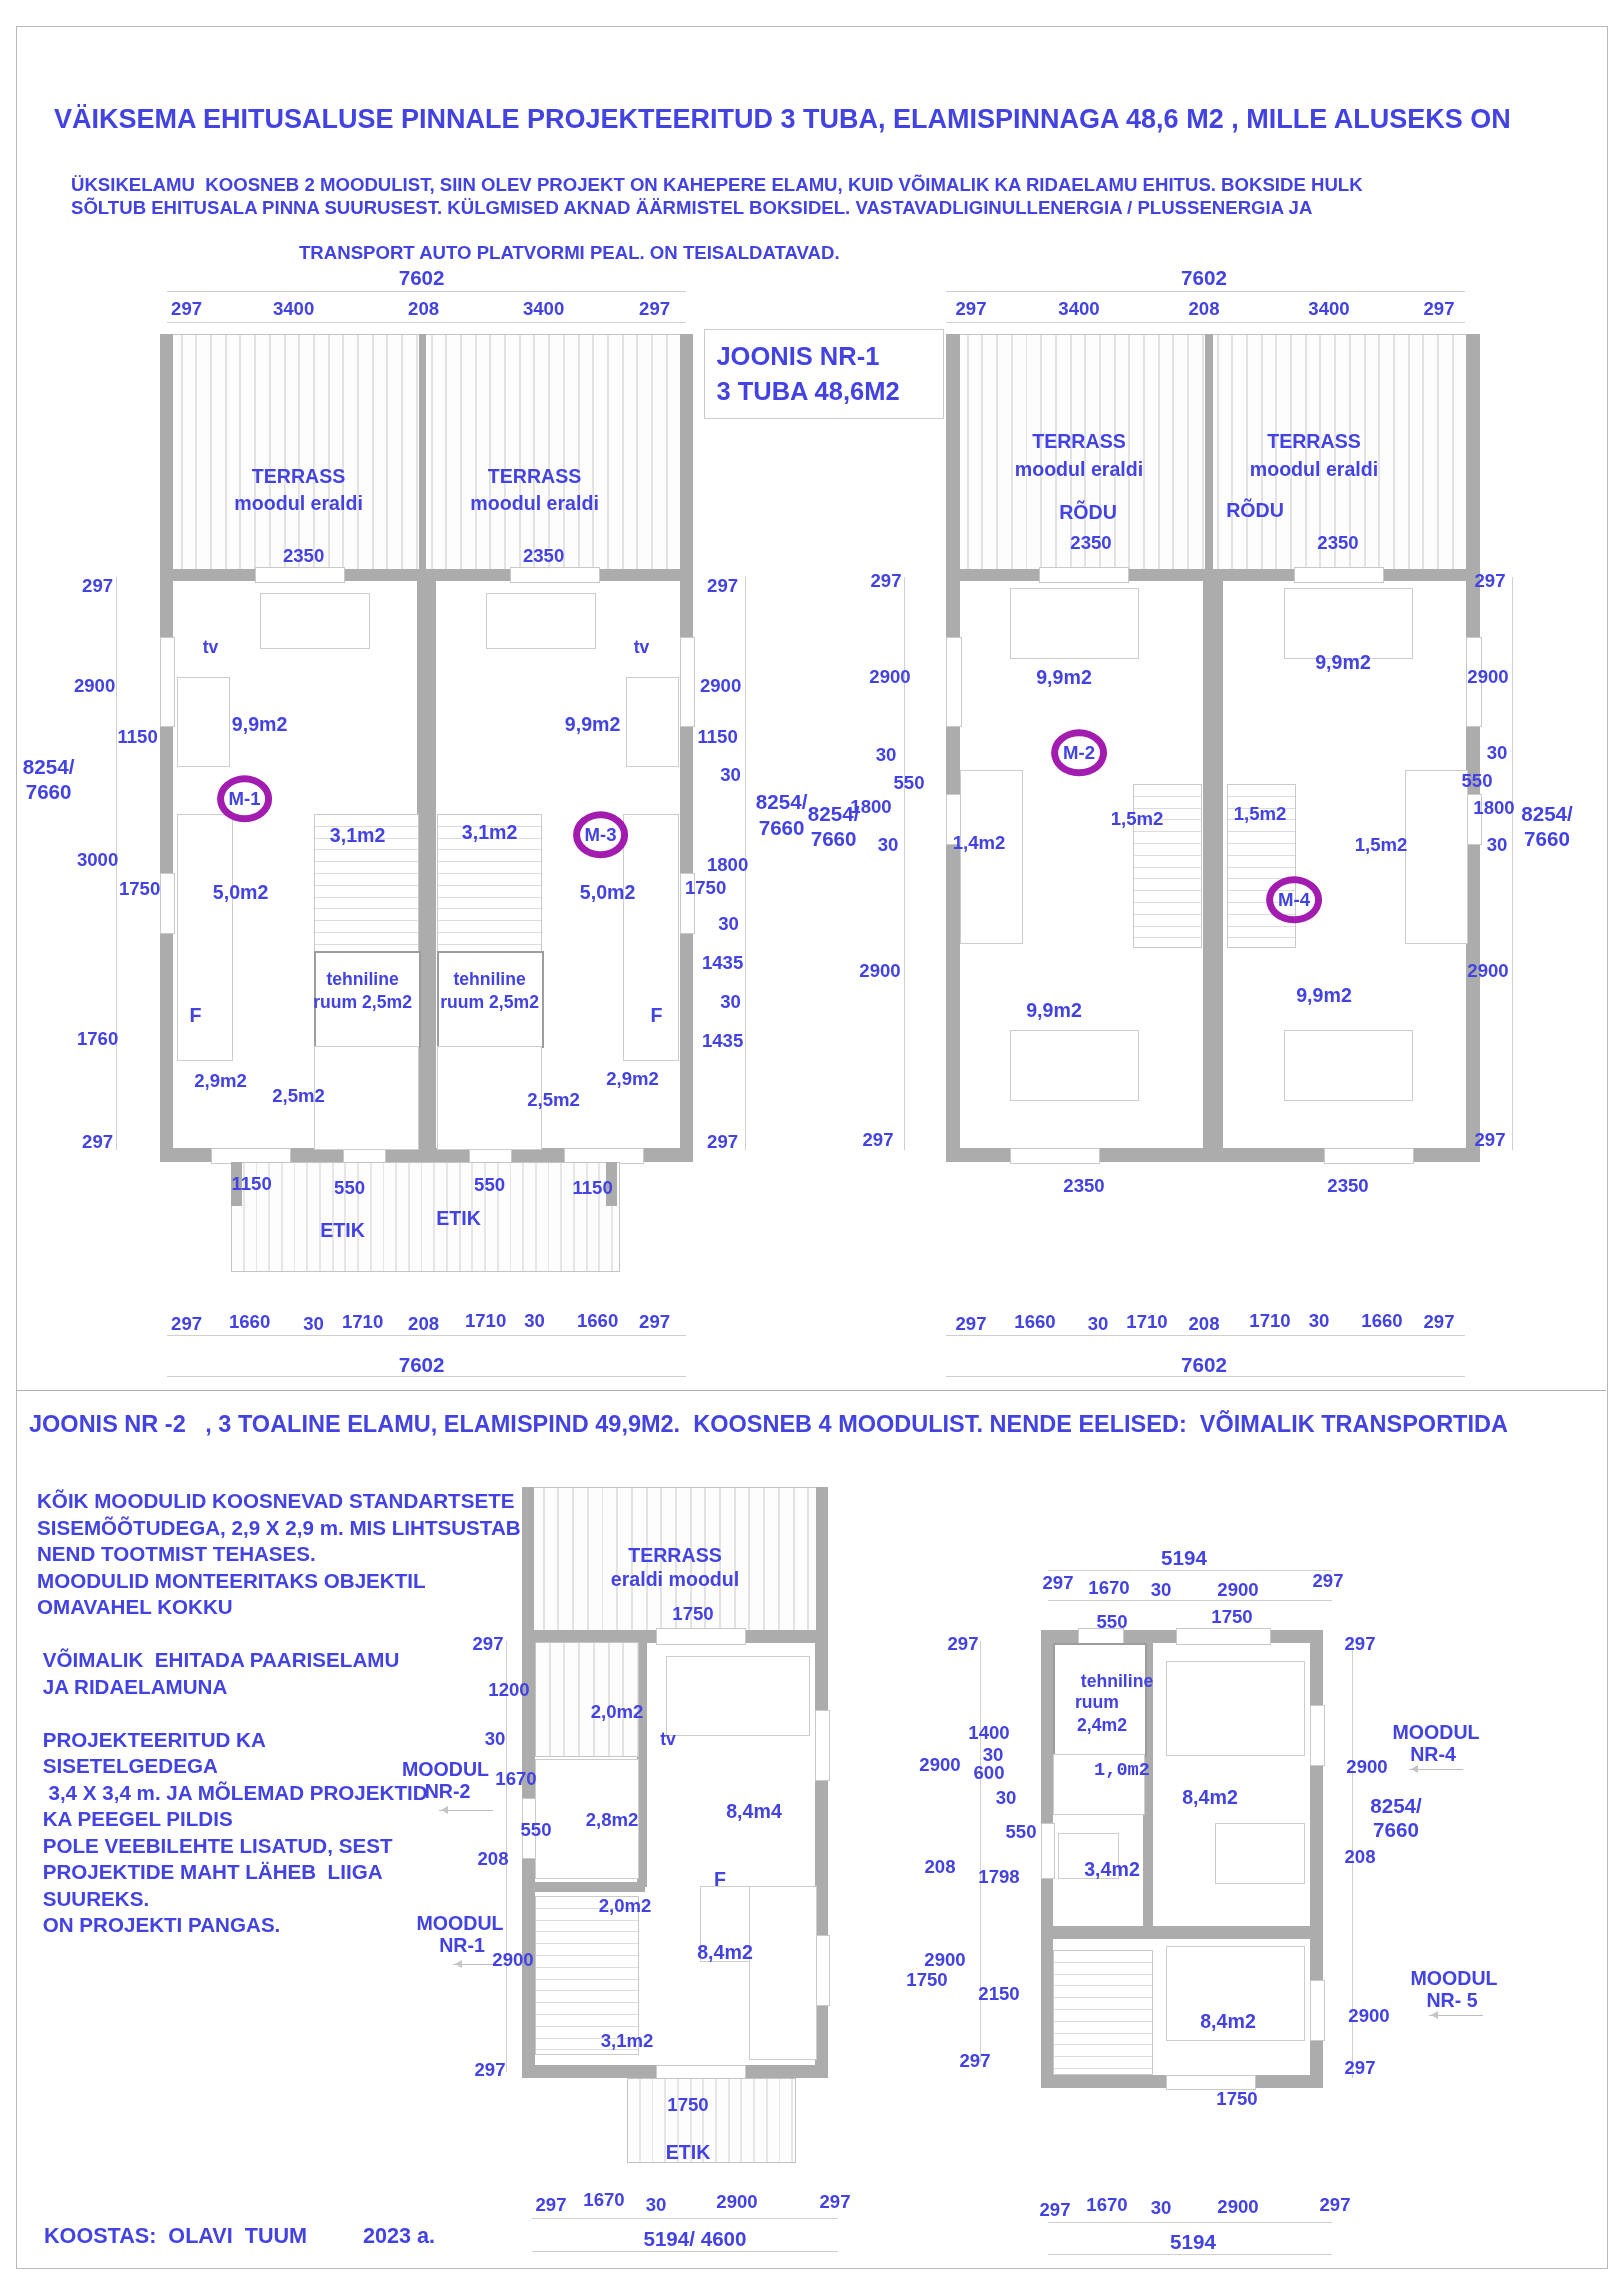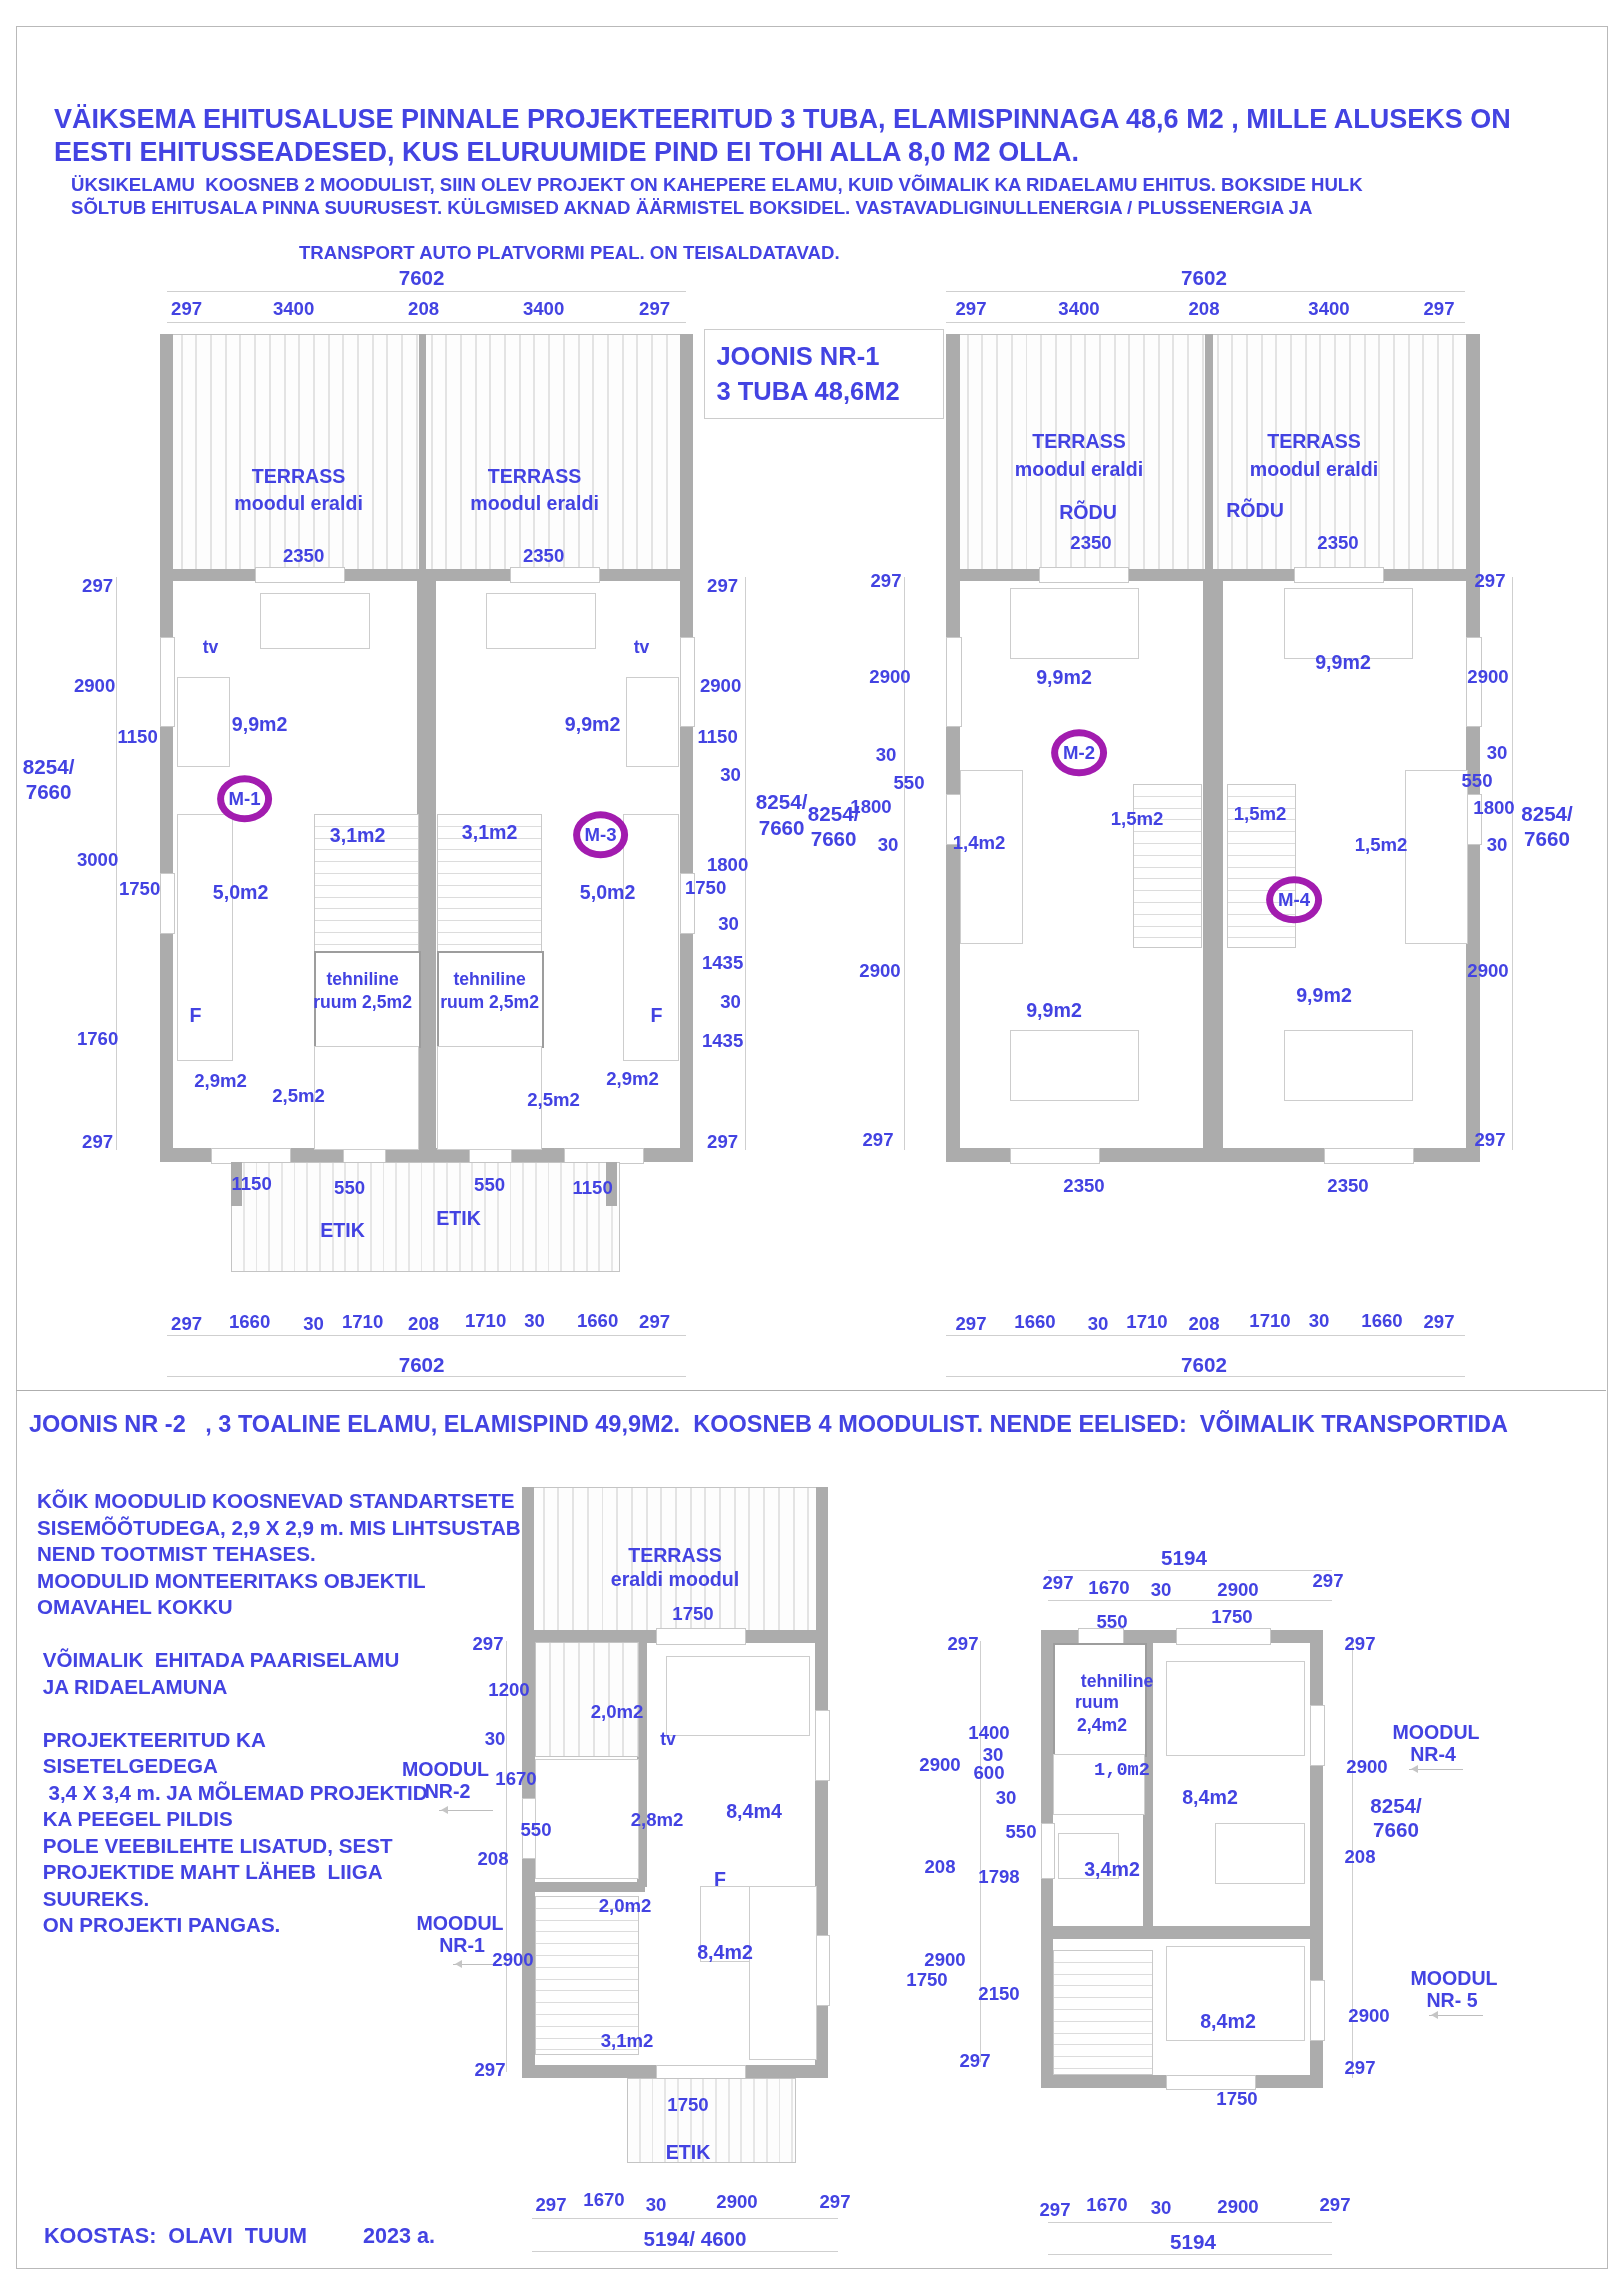--- a/index.html
+++ b/index.html
@@ -27,21 +27,20 @@
   .noteline{height:26.5px;line-height:26.5px;white-space:pre;}
 </style>
 </head>
 <body>
 
 <div class="page">
   <div class="frame"></div>
   <div class="divider"></div>
 
   <div class="abs s25" style="left:54px;top:104px;">VÄIKSEMA EHITUSALUSE PINNALE PROJEKTEERITUD 3 TUBA, ELAMISPINNAGA 48,6 M2 , MILLE ALUSEKS ON</div>
-  <div class="abs s25" style="left:54px;top:137px;">EESTI EHITUSSEADESED, KUS ELURUUMIDE PIND EI TOHI ALLA 8,0 M2 OLLA.</div>
   <div class="abs s19" style="left:71px;top:174px;">ÜKSIKELAMU  KOOSNEB 2 MOODULIST, SIIN OLEV PROJEKT ON KAHEPERE ELAMU, KUID VÕIMALIK KA RIDAELAMU EHITUS. BOKSIDE HULK</div>
   <div class="abs s19" style="left:71px;top:197px;">SÕLTUB EHITUSALA PINNA SUURUSEST. KÜLGMISED AKNAD ÄÄRMISTEL BOKSIDEL. VASTAVADLIGINULLENERGIA / PLUSSENERGIA JA</div>
   <div class="abs s19" style="left:299px;top:242px;">TRANSPORT AUTO PLATVORMI PEAL. ON TEISALDATAVAD.</div>
 
   <div class="plan" style="left:19.6px;top:265px;width:818px;height:1127px;">
     <div class="box" style="left:684px;top:64px;width:227px;height:88px;">
       <span class="s26">JOONIS NR-1</span>
       <span class="s26">3 TUBA 48,6M2</span>
     </div>
     <div class="dl" style="left:147px;top:25.5px;width:519px;height:1px;"></div>
@@ -315,21 +314,21 @@
       <span class="lbl s19" style="left: 585px; top: 333px;">30</span>
       <span class="lbl s19" style="left: 600px; top: 367px;">550</span>
       <span class="lbl s19" style="left: 519px; top: 402px;">208</span>
       <span class="lbl s19" style="left: 578px; top: 412px;">1798</span>
       <span class="lbl s19" style="left: 524px; top: 495px;">2900</span>
       <span class="lbl s19" style="left: 506px; top: 515px;">1750</span>
       <span class="lbl s19" style="left: 578px; top: 529px;">2150</span>
       <span class="lbl s19" style="left: 554px; top: 596px;">297</span>
       <span class="lbl s19" style="left: 196px; top: 247px;">2,0m2</span>
       <span class="lbl s18" style="left: 247px; top: 274px;">tv</span>
-      <span class="lbl s19" style="left: 191px; top: 355px; margin-left: 45px;">2,8m2</span>
+      <span class="lbl s19" style="left: 191px; top: 355px;">2,8m2</span>
       <span class="lbl s20" style="left: 333px; top: 346px;">8,4m4</span>
       <span class="lbl s20" style="left: 299px; top: 414px;">F</span>
       <span class="lbl s19" style="left: 204px; top: 441px;">2,0m2</span>
       <span class="lbl s20" style="left: 304px; top: 487px;">8,4m2</span>
       <span class="lbl s19" style="left: 206px; top: 576px;">3,1m2</span>
       <span class="lbl s19" style="left: 267px; top: 640px;">1750</span>
       <span class="lbl s20" style="left: 267px; top: 687px;">ETIK</span>
       <span class="lbl s19" style="left: 130px; top: 740px;">297</span>
       <span class="lbl s19" style="left: 183px; top: 735px;">1670</span>
       <span class="lbl s19" style="left: 235px; top: 740px;">30</span>

